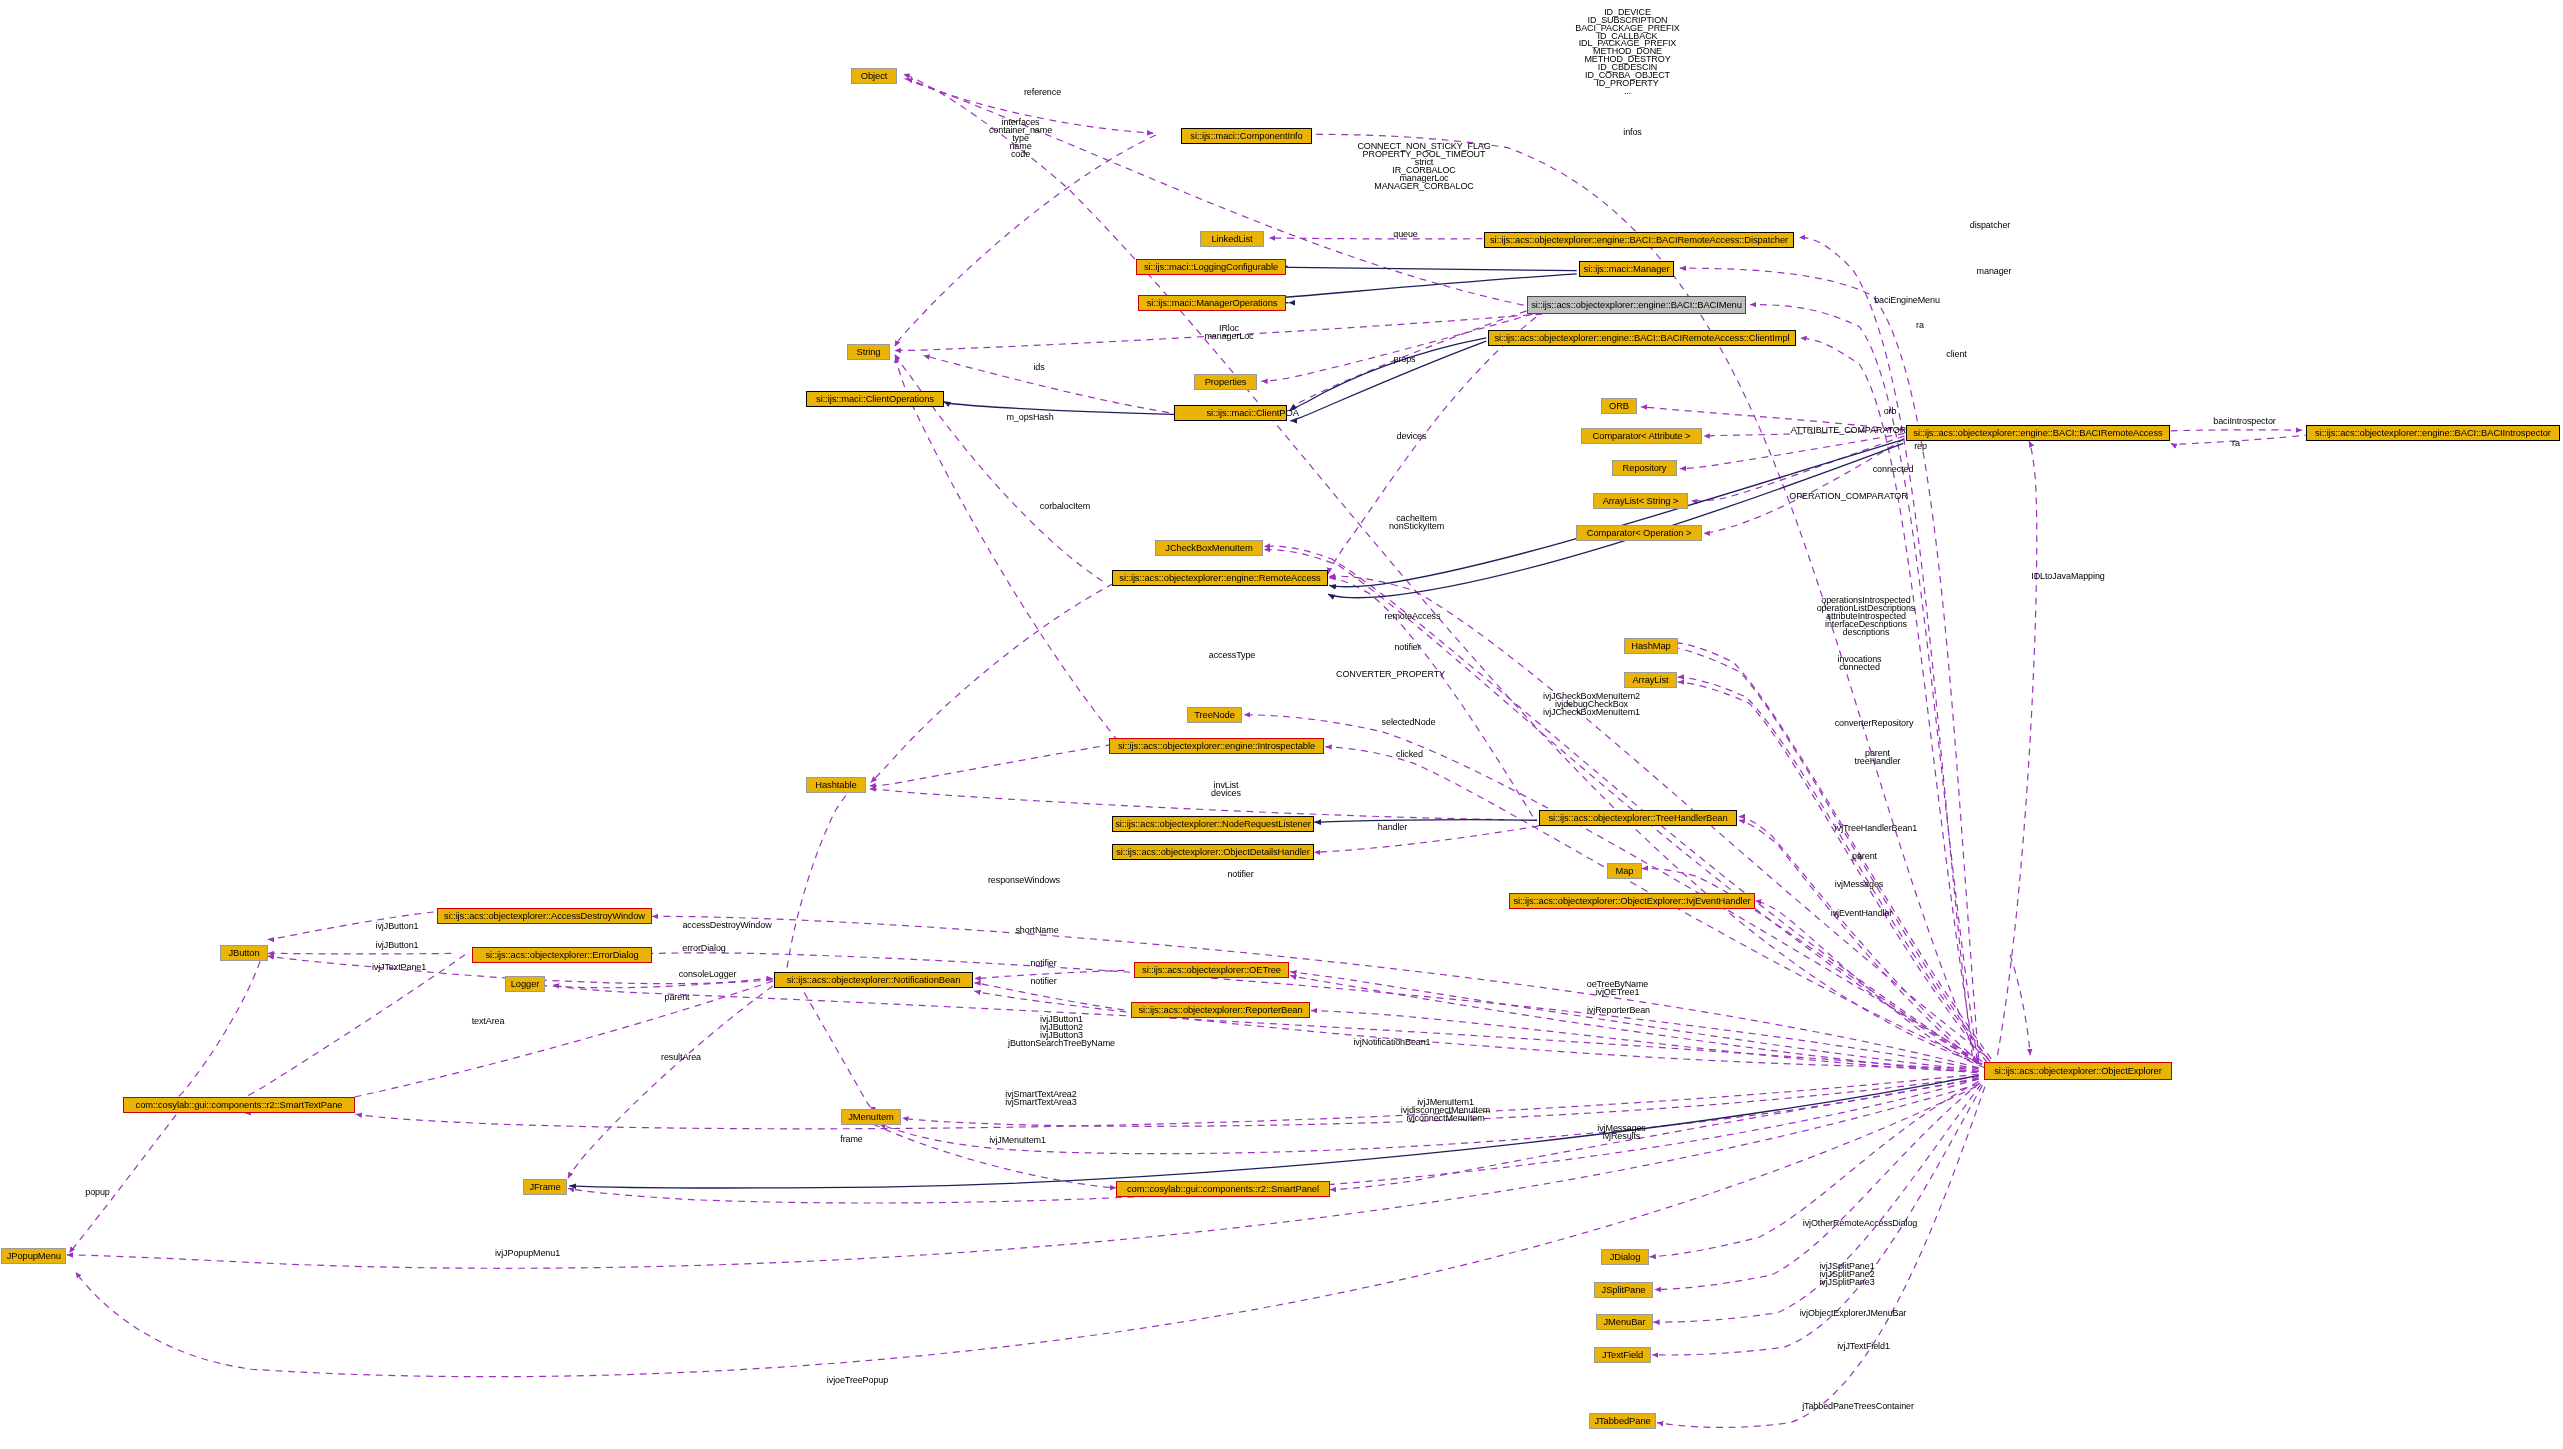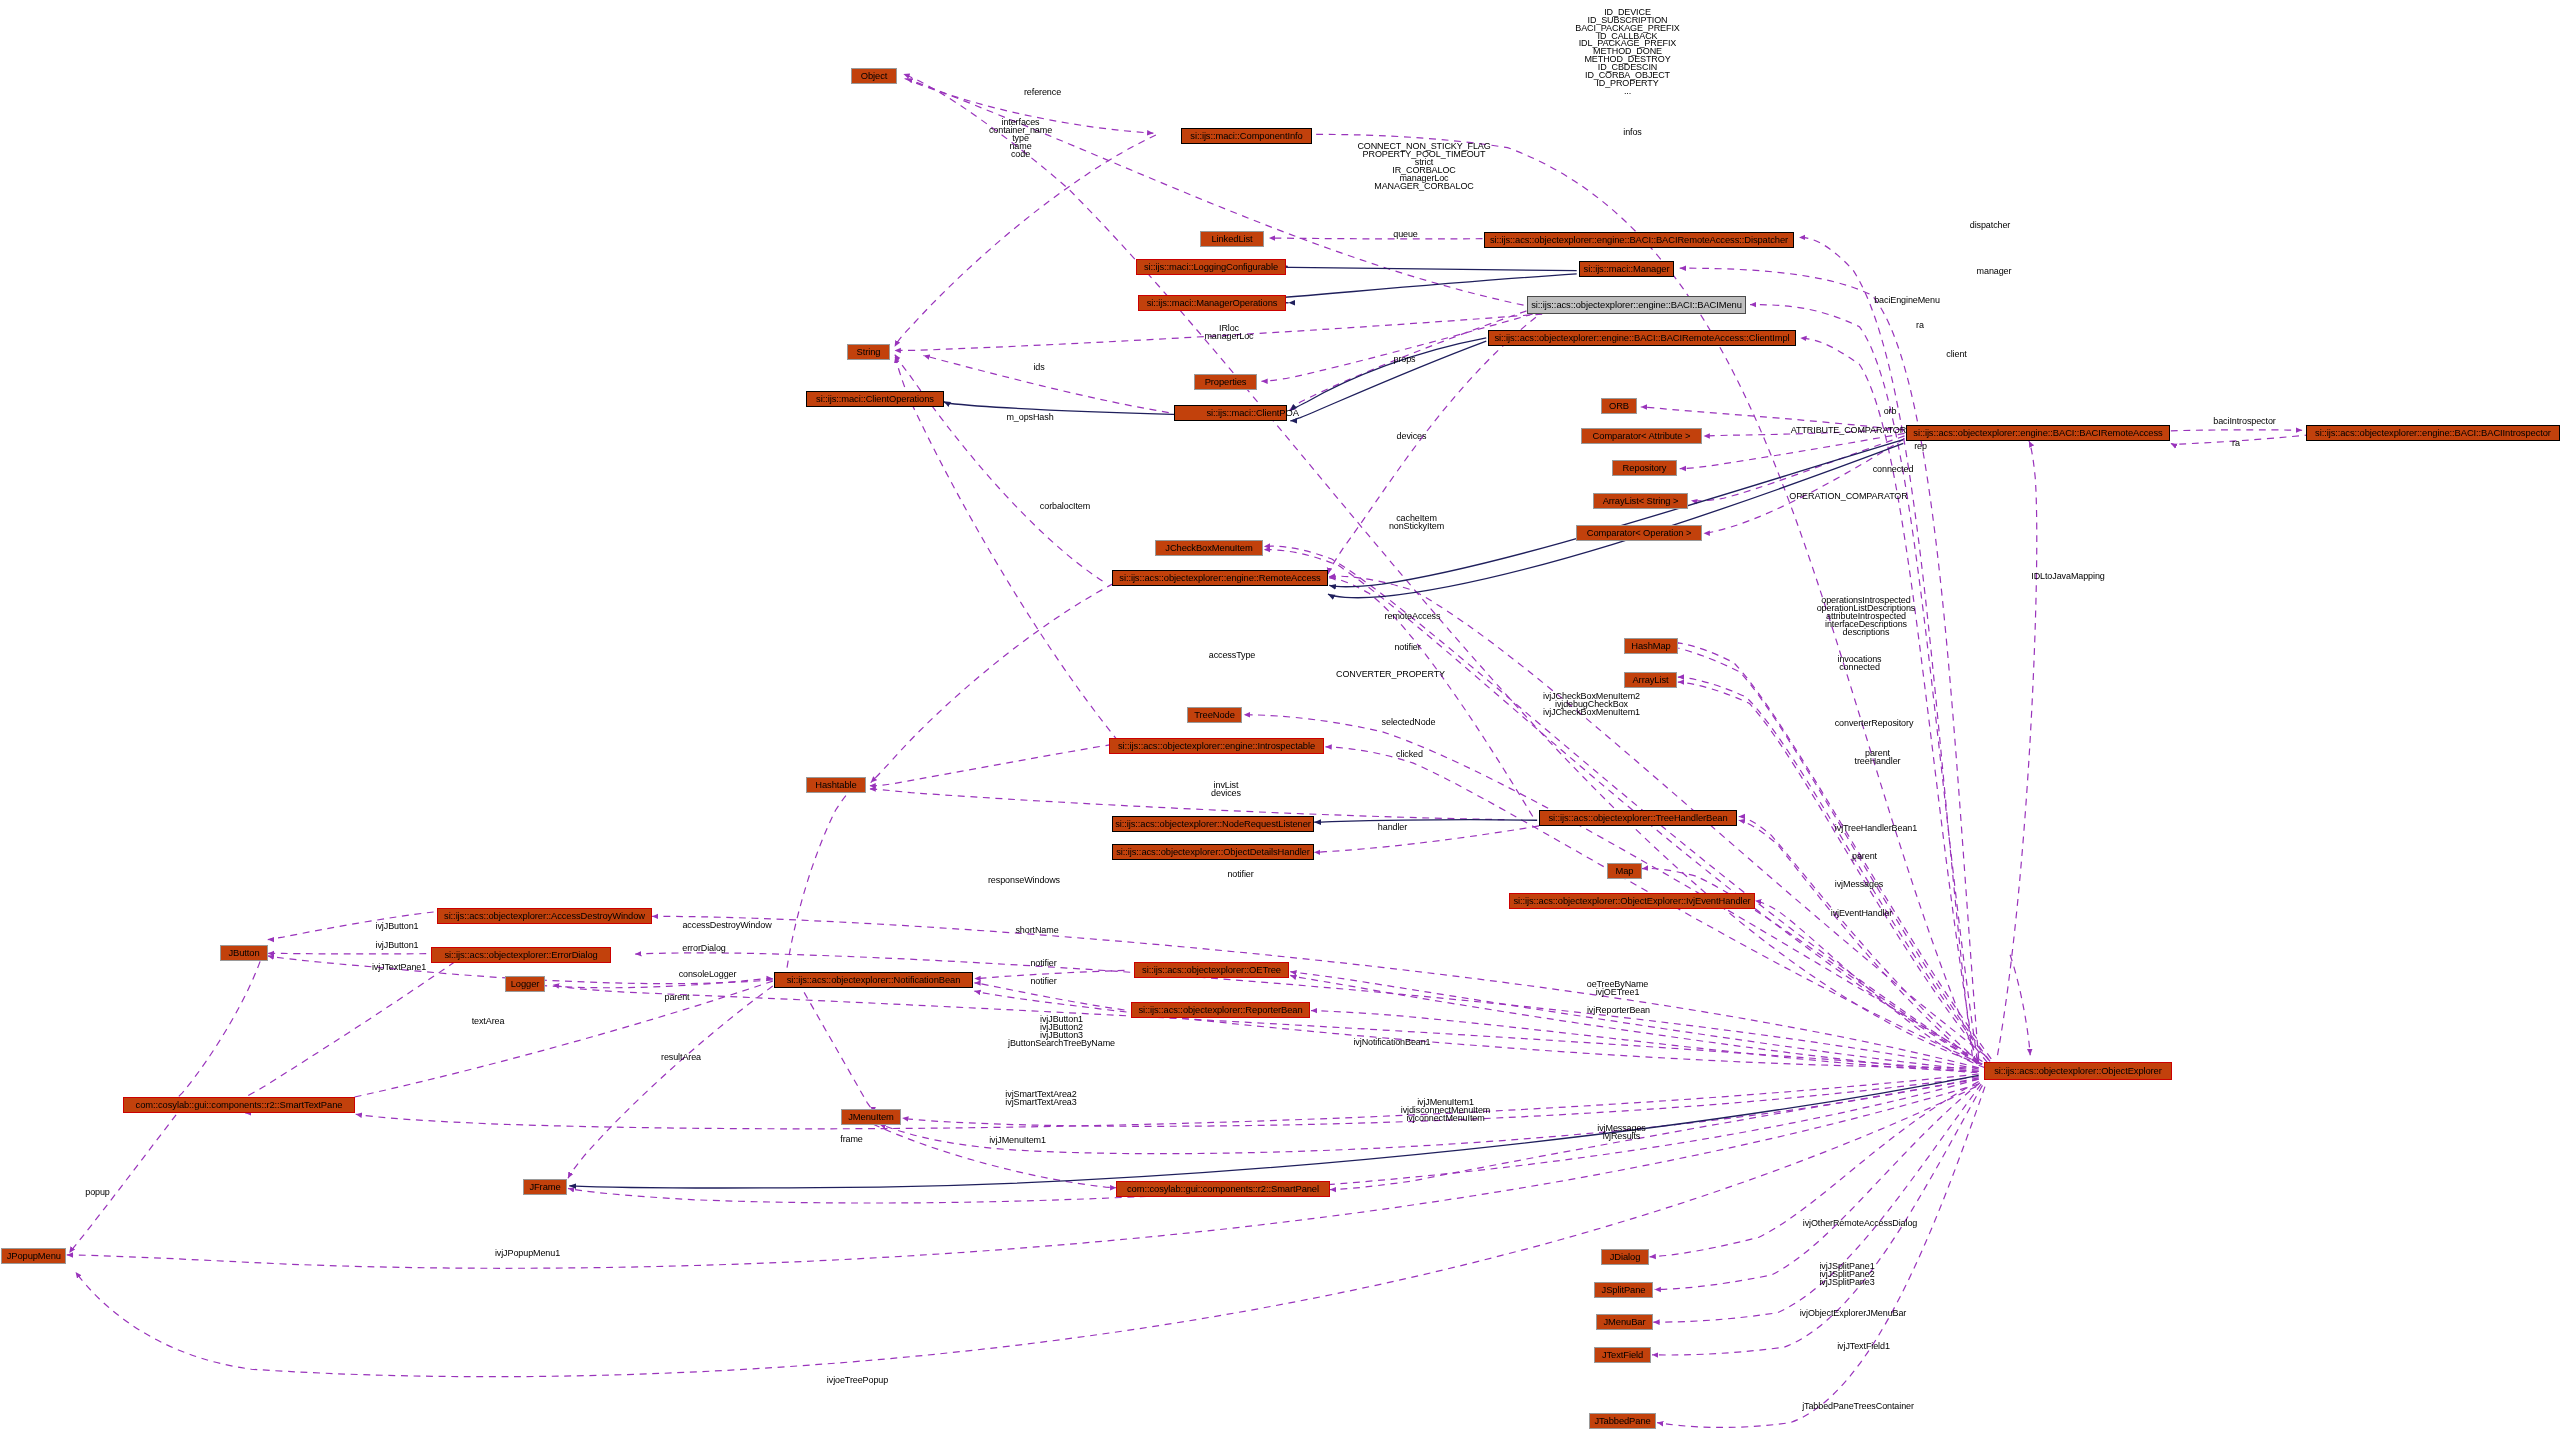--- a/index.html
+++ b/index.html
@@ -9,21 +9,21 @@
     width:2563px;
     height:1449px;
     background:#ffffff;
     font-family:"Liberation Sans","DejaVu Sans",sans-serif;
     overflow:hidden;
   }
   svg#edges{position:absolute;left:0;top:0;width:2563px;height:1449px;pointer-events:none;}
   .node{
     position:absolute;
     box-sizing:border-box;
-    background:#c2410c;
+    background:#eab308;
     display:flex;
     align-items:center;
     justify-content:center;
     white-space:nowrap;
     font-size:9.4px;
     line-height:1;
     color:#000000;
     padding:0 3.8px;
     letter-spacing:-0.1px;
   }
@@ -222,21 +222,21 @@
       <div class="node n-grey" style="left: 1187px; top: 707px; width: 55px; height: 16.3px;">TreeNode</div>
       <div class="node n-red" style="left: 1109px; top: 738px; width: 215px; height: 16.3px;">si::ijs::acs::objectexplorer::engine::Introspectable</div>
       <div class="node n-grey" style="left: 806px; top: 777px; width: 60px; height: 16.3px;">Hashtable</div>
       <div class="node n-black" style="left: 1539px; top: 810px; width: 198px; height: 16.3px;">si::ijs::acs::objectexplorer::TreeHandlerBean</div>
       <div class="node n-black" style="left: 1112px; top: 816px; width: 202px; height: 16.3px;">si::ijs::acs::objectexplorer::NodeRequestListener</div>
       <div class="node n-black" style="left: 1112px; top: 844px; width: 202px; height: 16.3px;">si::ijs::acs::objectexplorer::ObjectDetailsHandler</div>
       <div class="node n-grey" style="left: 1607px; top: 863px; width: 35px; height: 16.3px;">Map</div>
       <div class="node n-red" style="left: 1509px; top: 893px; width: 246px; height: 16.3px;">si::ijs::acs::objectexplorer::ObjectExplorer::IvjEventHandler</div>
       <div class="node n-red" style="left: 437px; top: 908px; width: 215px; height: 16.3px;">si::ijs::acs::objectexplorer::AccessDestroyWindow</div>
       <div class="node n-grey" style="left: 220px; top: 945px; width: 48px; height: 16.3px;">JButton</div>
-      <div class="node n-red" style="left: 431px; top: 947px; width: 180px; height: 16.3px;">si::ijs::acs::objectexplorer::ErrorDialog</div>
+      <div class="node n-red" style="left: 472px; top: 947px; width: 180px; height: 16.3px;">si::ijs::acs::objectexplorer::ErrorDialog</div>
       <div class="node n-black" style="left: 774px; top: 972px; width: 199px; height: 16.3px;">si::ijs::acs::objectexplorer::NotificationBean</div>
       <div class="node n-red" style="left: 1134px; top: 962px; width: 155px; height: 16.3px;">si::ijs::acs::objectexplorer::OETree</div>
       <div class="node n-grey" style="left: 505px; top: 976px; width: 40px; height: 16.3px;">Logger</div>
       <div class="node n-red" style="left: 1131px; top: 1002px; width: 179px; height: 16.3px;">si::ijs::acs::objectexplorer::ReporterBean</div>
       <div class="node n-red" style="left: 1984px; top: 1062px; width: 188px; height: 17.6px;">si::ijs::acs::objectexplorer::ObjectExplorer</div>
       <div class="node n-red" style="left: 123px; top: 1097px; width: 232px; height: 16.3px;">com::cosylab::gui::components::r2::SmartTextPane</div>
       <div class="node n-grey" style="left: 841px; top: 1109px; width: 60px; height: 16.3px;">JMenuItem</div>
       <div class="node n-grey" style="left: 523px; top: 1179px; width: 44px; height: 16.3px;">JFrame</div>
       <div class="node n-red" style="left: 1116px; top: 1181px; width: 214px; height: 16.3px;">com::cosylab::gui::components::r2::SmartPanel</div>
       <div class="node n-grey" style="left: 1.3px; top: 1248px; width: 65px; height: 16.3px;">JPopupMenu</div>

